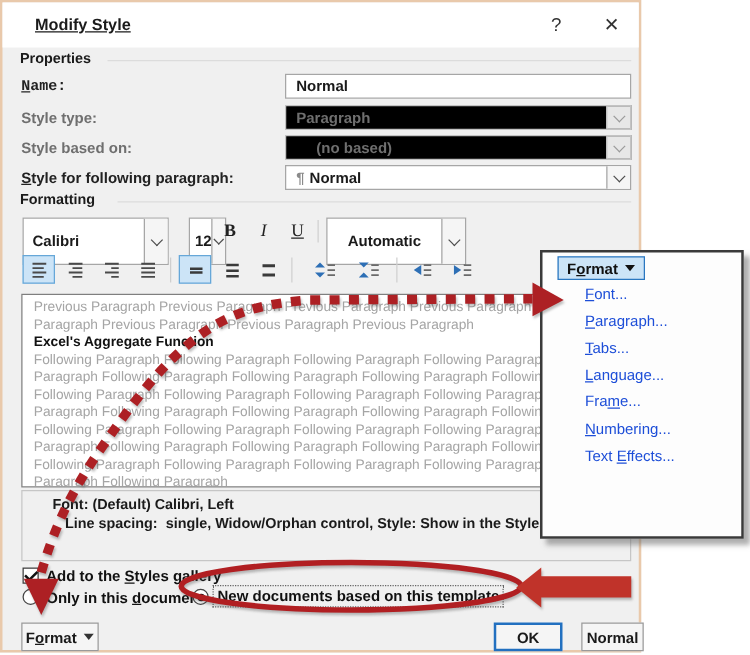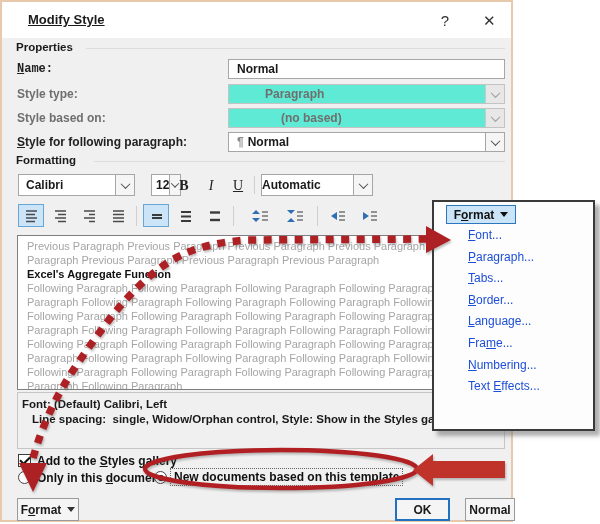--- a/index.html
+++ b/index.html
@@ -10,37 +10,37 @@
   .dialog{left:0;top:0;width:509px;height:518px;background:#f0f0f0;border:2px solid #e9c9ab;}
   .titlebar{left:0;top:0;width:509px;height:36px;background:#fff;}
   .title-text{left:26px;top:10px;font-size:13px;font-weight:600;color:#1b1b1b;text-decoration:underline;}
   .cap-btn{top:8px;width:22px;height:20px;text-align:center;font-size:15px;color:#333;background:transparent;border:none;line-height:20px;cursor:default;font-family:"Liberation Sans",sans-serif;}
   .group-label{font-size:11.5px;font-weight:700;color:#1a1a1a;background:#f0f0f0;padding-right:6px;z-index:2;}
   .rule{height:1px;background:#dcdcdc;}
   .row-label{font-size:12px;font-weight:600;color:#222;}
   .row-label.dis{color:#6f6f6f;}
   .field{left:226px;width:277px;height:20px;background:#fff;border:1px solid #a6a6a6;font-size:12px;font-weight:600;color:#1a1a1a;display:flex;align-items:center;box-sizing:border-box;}
   .field .val{padding-left:8px;flex:1;white-space:nowrap;overflow:hidden;}
-  .field.dis{background:#5eead4;border-color:#c3c3c3;color:#6f6f6f;padding-left:28px;}
+  .field.dis{background:#000000;border-color:#c3c3c3;color:#6f6f6f;}
   .chevbox{width:18px;height:100%;display:flex;align-items:center;justify-content:center;border-left:1px solid #a6a6a6;background:#f5f5f5;}
   .field.dis .chevbox{background:#e7e7e7;border-left-color:#c9c9c9;}
   .chev{display:inline-block;width:6px;height:6px;border-left:1.7px solid #4d4d4d;border-bottom:1.7px solid #4d4d4d;transform:rotate(-45deg) translate(1px,-1px);}
   .field.dis .chev{border-color:#9a9a9a;}
   input.namebox{left:226px;width:277px;height:20px;border:1px solid #a6a6a6;font-size:12px;font-weight:600;color:#1a1a1a;padding:0 0 0 8px;box-sizing:border-box;font-family:"Liberation Sans",sans-serif;background:#fff;}
   .pilcrow{color:#8a8a8a;padding:0 4px 0 8px;}
   
-  .combo{background:#fff;border:1px solid #a6a6a6;height:22px;display:flex;align-items:center;font-size:12px;font-weight:600;color:#1a1a1a;box-sizing:border-box;}
+  .combo{background:#fff;border:1px solid #a6a6a6;height:38px;display:flex;align-items:center;font-size:12px;font-weight:600;color:#1a1a1a;box-sizing:border-box;}
   .tb-btn{height:23px;background:transparent;border:1px solid transparent;display:flex;align-items:center;justify-content:center;font-family:"Liberation Serif",serif;font-size:14px;color:#222;box-sizing:border-box;cursor:default;}
   .tb-btn.sel{background:#cce4f7;border:1px solid #66a7d8;}
   .vsep{width:1px;background:#cfcfcf;}
   
   .preview{left:15px;top:233px;width:488px;height:155px;background:#fff;border:1px solid #7f7f7f;box-sizing:border-box;padding:3px 9px;overflow:hidden;font-size:11px;line-height:14px;}
   .prev-gray{color:#a5a5a5;}
   .prev-sample{color:#111;font-weight:700;}
-  .descbox{left:15px;top:390px;width:488px;height:57px;border:1px solid #c6c6c6;box-sizing:border-box;padding:4px 4px;font-size:11.5px;font-weight:600;color:#1a1a1a;line-height:15px;}
+  .descbox{left:15px;top:390px;width:488px;height:57px;border:1px solid #c6c6c6;box-sizing:border-box;padding:4px 24px;font-size:11.5px;font-weight:600;color:#1a1a1a;line-height:15px;}
   .desc2{padding-left:10px;white-space:pre-wrap;}
   
   .opt-label{font-size:12px;font-weight:600;color:#111;}
   .cbox{width:13px;height:13px;background:#fff;border:1px solid #3a3a3a;box-sizing:border-box;display:flex;align-items:center;justify-content:center;}
   .check{width:8px;height:4px;border-left:2px solid #111;border-bottom:2px solid #111;transform:rotate(-45deg) translate(1px,-1px);}
   .radio{width:13px;height:13px;border-radius:50%;background:#fff;border:1px solid #444;box-sizing:border-box;display:flex;align-items:center;justify-content:center;}
   .rdot{width:6px;height:6px;border-radius:50%;background:#111;}
   .focusbox{border:1px dotted #666;padding:1px 3px;}
   
   .pushbtn{background:#f5f5f5;border:1px solid #9a9a9a;font-size:12px;font-weight:600;color:#1a1a1a;display:flex;align-items:center;justify-content:center;box-sizing:border-box;cursor:default;font-family:"Liberation Sans",sans-serif;}
@@ -112,21 +112,21 @@
       <span class="val" style="padding-left:4px;flex:1;">12</span>
       <span class="chevbox" style="width:13px;">
           <span class="chev" style="width:5px;height:5px;"></span>
         </span>
     </div>
     <button class="abs tb-btn" style="left:171px;top:172px;width:22px;font-weight:700;">B</button>
     <button class="abs tb-btn" style="left:198px;top:172px;width:22px;font-style:italic;">I</button>
     <button class="abs tb-btn" style="left:225px;top:172px;width:22px;text-decoration:underline;">U</button>
     <div class="abs vsep" style="left:252px;top:174px;height:18px;"></div>
     <div class="abs combo" style="left:259px;top:172px;width:112px;">
-      <span class="val" style="padding-left:0;flex:1;">Automatic</span>
+      <span class="val" style="padding-left:0;flex:1;text-align:center;">Automatic</span>
       <span class="chevbox">
           <span class="chev"></span>
         </span>
     </div>
 
     <button class="abs tb-btn sel" style="left:16px;top:202px;width:26px;">
       <svg width="16" height="14">
           <g stroke="#4a4a4a" stroke-width="1.5">
             <line x1="1" y1="2" x2="15" y2="2"></line>
             <line x1="1" y1="5.5" x2="10" y2="5.5"></line>
@@ -279,23 +279,20 @@
         </div>
 
     <div class="menu-item">
           <span class="mi-label"><u>P</u>aragraph...</span>
         </div>
 
     <div class="menu-item">
           <span class="mi-label"><u>T</u>abs...</span>
         </div>
 
-    <div class="menu-item">
-          <span class="mi-label"><u>B</u>order...</span>
-        </div>
 
     <div class="menu-item">
           <span class="mi-label"><u>L</u>anguage...</span>
         </div>
 
     <div class="menu-item">
           <span class="mi-label">Fra<u>m</u>e...</span>
         </div>
 
     <div class="menu-item">

